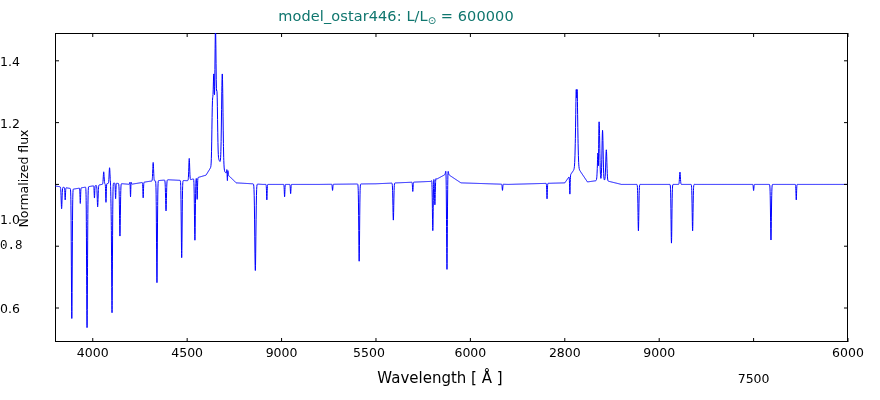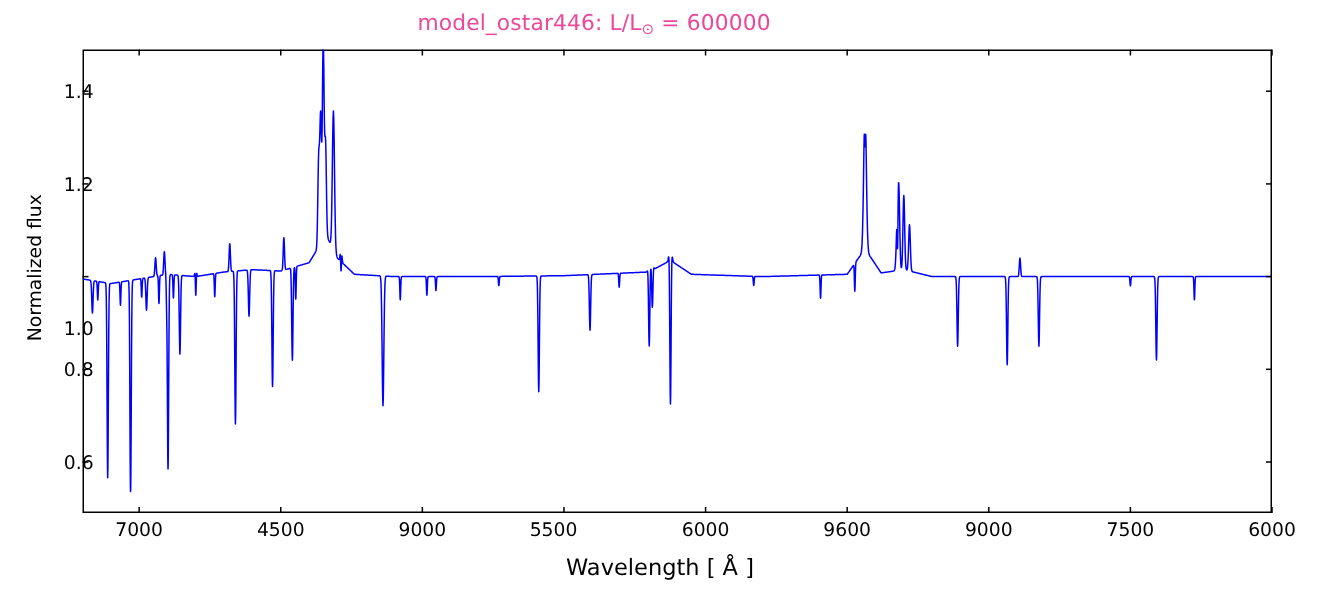--- a/index.html
+++ b/index.html
@@ -19,21 +19,21 @@
     height: 400px;
     background: #ffffff;
   }
   #plot-title {
     position: absolute;
     left: 0;
     top: 8px;
     width: 792px;
     text-align: center;
     font-size: 14.5px;
-    color: #ec4899;
+    color: #0f766e;
     letter-spacing: 0.1px;
     white-space: nowrap;
   }
   #plot-title .sub {
     font-size: 10px;
     vertical-align: -0.28em;
     letter-spacing: 0;
   }
   #axes-area {
     position: absolute;
@@ -73,22 +73,21 @@
     font-size: 12.5px;
     color: #000000;
     white-space: nowrap;
   }
   .xticklabel {
     transform: translateX(-50%);
     top: 345px;
   }
   .yticklabel {
     transform: translateY(-50%);
-    text-align: center;
-    padding-left: 29px;
+    text-align: left;
   }
   #xlabel {
     position: absolute;
     left: 0;
     top: 369px;
     width: 880px;
     text-align: center;
     font-size: 15px;
     color: #000000;
   }
@@ -149,33 +148,33 @@
       <line x1="848" y1="246.20999999999998" x2="844" y2="246.20999999999998" stroke="#000" stroke-width="1"></line>
       <line x1="55" y1="184.41" x2="59" y2="184.41" stroke="#000" stroke-width="1"></line>
       <line x1="848" y1="184.41" x2="844" y2="184.41" stroke="#000" stroke-width="1"></line>
       <line x1="55" y1="122.61000000000001" x2="59" y2="122.61000000000001" stroke="#000" stroke-width="1"></line>
       <line x1="848" y1="122.61000000000001" x2="844" y2="122.61000000000001" stroke="#000" stroke-width="1"></line>
       <line x1="55" y1="60.81" x2="59" y2="60.81" stroke="#000" stroke-width="1"></line>
       <line x1="848" y1="60.81" x2="844" y2="60.81" stroke="#000" stroke-width="1"></line>
     </svg>
 
   <div id="xtick-labels">
-      <div class="xticklabel" style="left: 92.7619px;">7000</div>
+      <div class="xticklabel" style="left: 92.7619px;">4000</div>
       <div class="xticklabel" style="left: 187.167px;">4500</div>
       <div class="xticklabel" style="left: 281.571px;">9000</div>
       <div class="xticklabel" style="left: 369px;">5500</div>
       <div class="xticklabel" style="left: 470.381px;">6000</div>
-      <div class="xticklabel" style="left: 564.786px;">9600</div>
+      <div class="xticklabel" style="left: 564.786px;">2800</div>
       <div class="xticklabel" style="left: 659.19px;">9000</div>
-      <div class="xticklabel" style="left: 753.595px;">7500</div>
+      <div class="xticklabel" style="left: 753.595px; margin-top: 26px;">7500</div>
       <div class="xticklabel" style="left: 848px;">6000</div>
     </div>
   <div id="ytick-labels">
       <div class="yticklabel" style="top: 308.01px; left: 0px; width: 47px;">0.6</div>
-      <div class="yticklabel" style="top: 246.21px; left: 0px; width: 47px;">0.8</div>
+      <div class="yticklabel" style="top: 246.21px; left: 0px; width: 47px; font-family: Liberation Mono, monospace;">0.8</div>
       <div class="yticklabel" style="top: 184.41px; left: 0px; width: 47px; margin-top: 35px;">1.0</div>
       <div class="yticklabel" style="top: 122.61px; left: 0px; width: 47px;">1.2</div>
       <div class="yticklabel" style="top: 60.81px; left: 0px; width: 47px;">1.4</div>
     </div>
 
   <div id="xlabel">Wavelength [ Å ]</div>
   <div id="ylabel">Normalized flux</div>
 
 </div>
 

